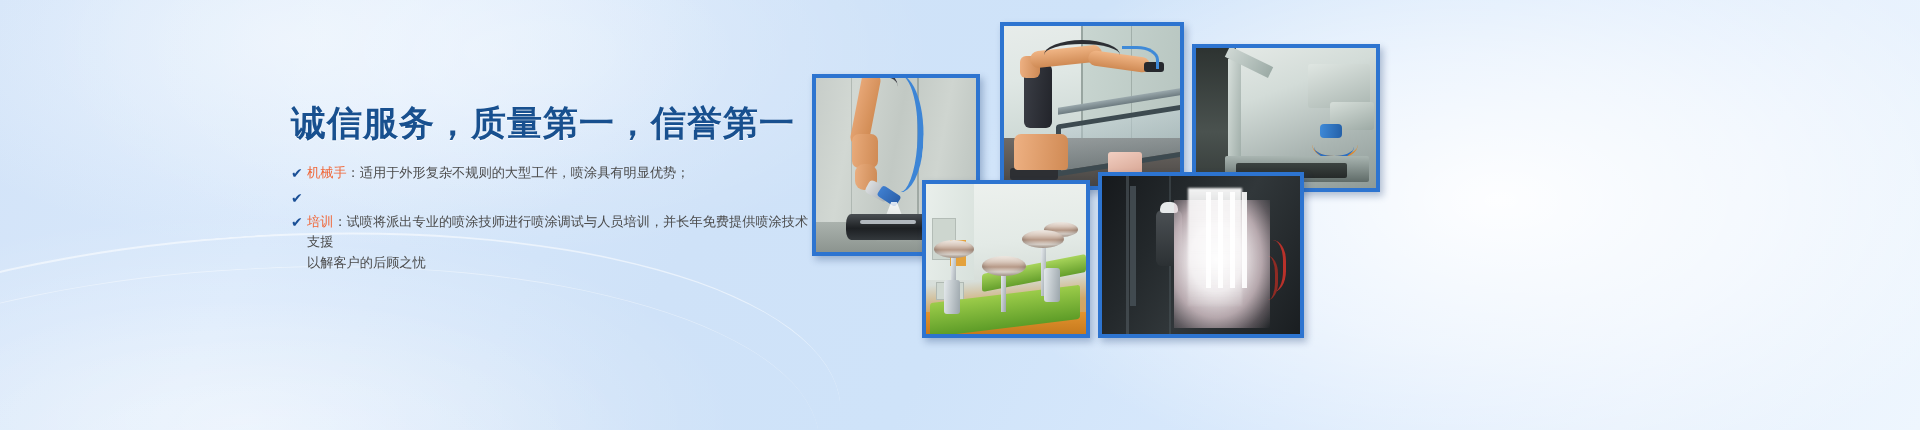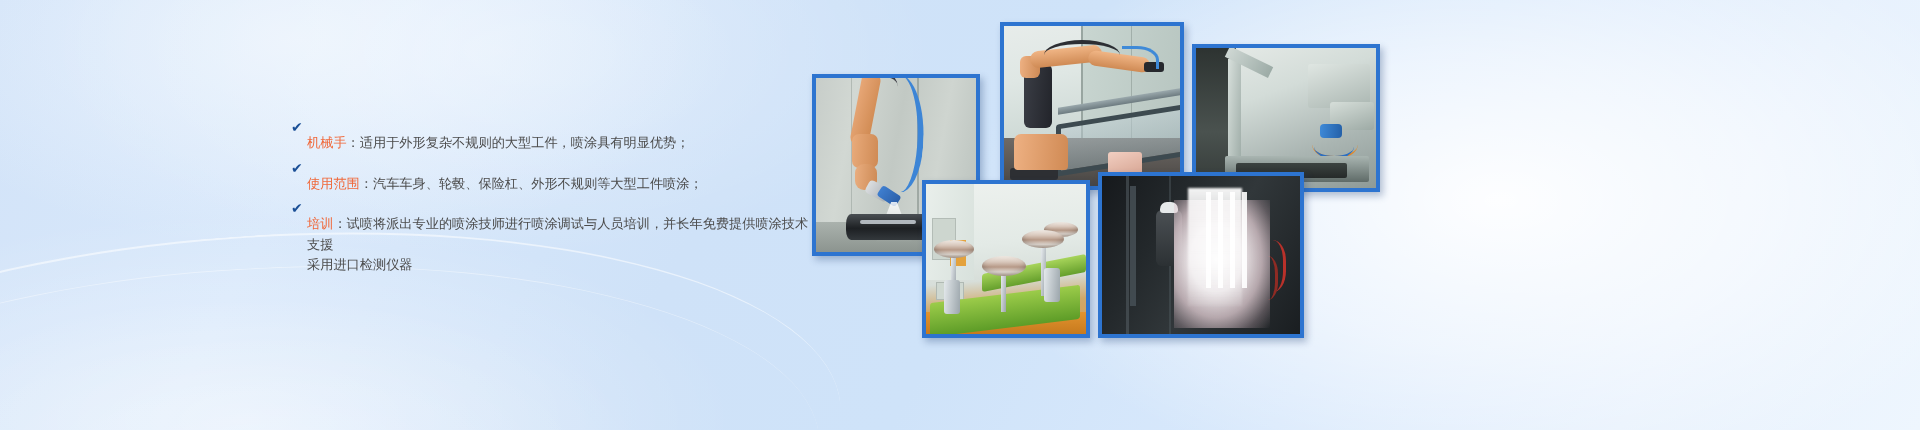--- a/index.html
+++ b/index.html
@@ -43,21 +43,21 @@
   .subbar{
     margin-top:12px;display:inline-block;
     background:rgba(140,166,200,0.72);
     padding:7px 16px 8px 32px;
     color:#ffffff;font-size:16px;font-weight:700;line-height:20px;
     white-space:nowrap;letter-spacing:0.2px;
   }
   .bullets{margin-top:17px;}
   .bullet{display:flex;align-items:flex-start;margin-bottom:4px;}
   .tick{color:#1a4f96;font-size:14px;line-height:20px;width:16px;flex:0 0 16px;font-weight:700;}
-  .btxt{font-size:13.2px;line-height:20.5px;color:#4b4b4b;margin-top:16px;}
+  .btxt{font-size:13.2px;line-height:20.5px;color:#4b4b4b;}
   .blabel{color:#f0683a;}
   .bcont{color:#4b4b4b;}
   .bwrap{display:block;margin-left:0;}
 
   
   .photo{
     position:absolute;border:4px solid #2d74d0;
     box-shadow:3px 4px 7px rgba(40,70,120,0.33);
     overflow:hidden;background:#c9d4dd;
   }
@@ -213,37 +213,37 @@
 <div class="banner">
 
   <div class="swoosh swoosh3"></div>
   <div class="swoosh swoosh1"></div>
   <div class="swoosh swoosh2"></div>
   <div class="arcline"></div>
   <div class="arcline2"></div>
 
   <div class="copy">
 
+    <div class="headline">诚信服务，质量第一，信誉第一</div>
 
 
     <div class="bullets">
 
       <div class="bullet">
         <span class="tick">✔</span>
         <span class="btxt"><span class="blabel">机械手</span><span class="bcont">：</span><span class="bcont">适用于外形复杂不规则的大型工件，喷涂具有明显优势；</span></span>
       </div>
 
       <div class="bullet">
         <span class="tick">✔</span>
-        <span class="btxt"><span class="blabel">使用范围</span><span class="bcont">：</span><span class="bcont">汽车车身、轮毂、保险杠、外形不规则等大型工件喷涂；</span></span>
       </div>
 
       <div class="bullet">
         <span class="tick">✔</span>
-        <span class="btxt"><span class="blabel">培训</span><span class="bcont">：</span><span class="bcont">试喷将派出专业的喷涂技师进行喷涂调试与人员培训，并长年免费提供喷涂技术支援</span><span class="bcont bwrap">采用进口检测仪器</span></span>
+        <span class="btxt"><span class="blabel">培训</span><span class="bcont">：</span><span class="bcont">试喷将派出专业的喷涂技师进行喷涂调试与人员培训，并长年免费提供喷涂技术支援</span><span class="bcont bwrap">以解客户的后顾之忧</span></span>
       </div>
 
     </div>
   </div>
 
   <div class="photo" id="p1">
     <div class="ph-inner">
       <div class="bg"></div>
       <div class="wallseam"></div>
       <div class="wallseam2"></div>

